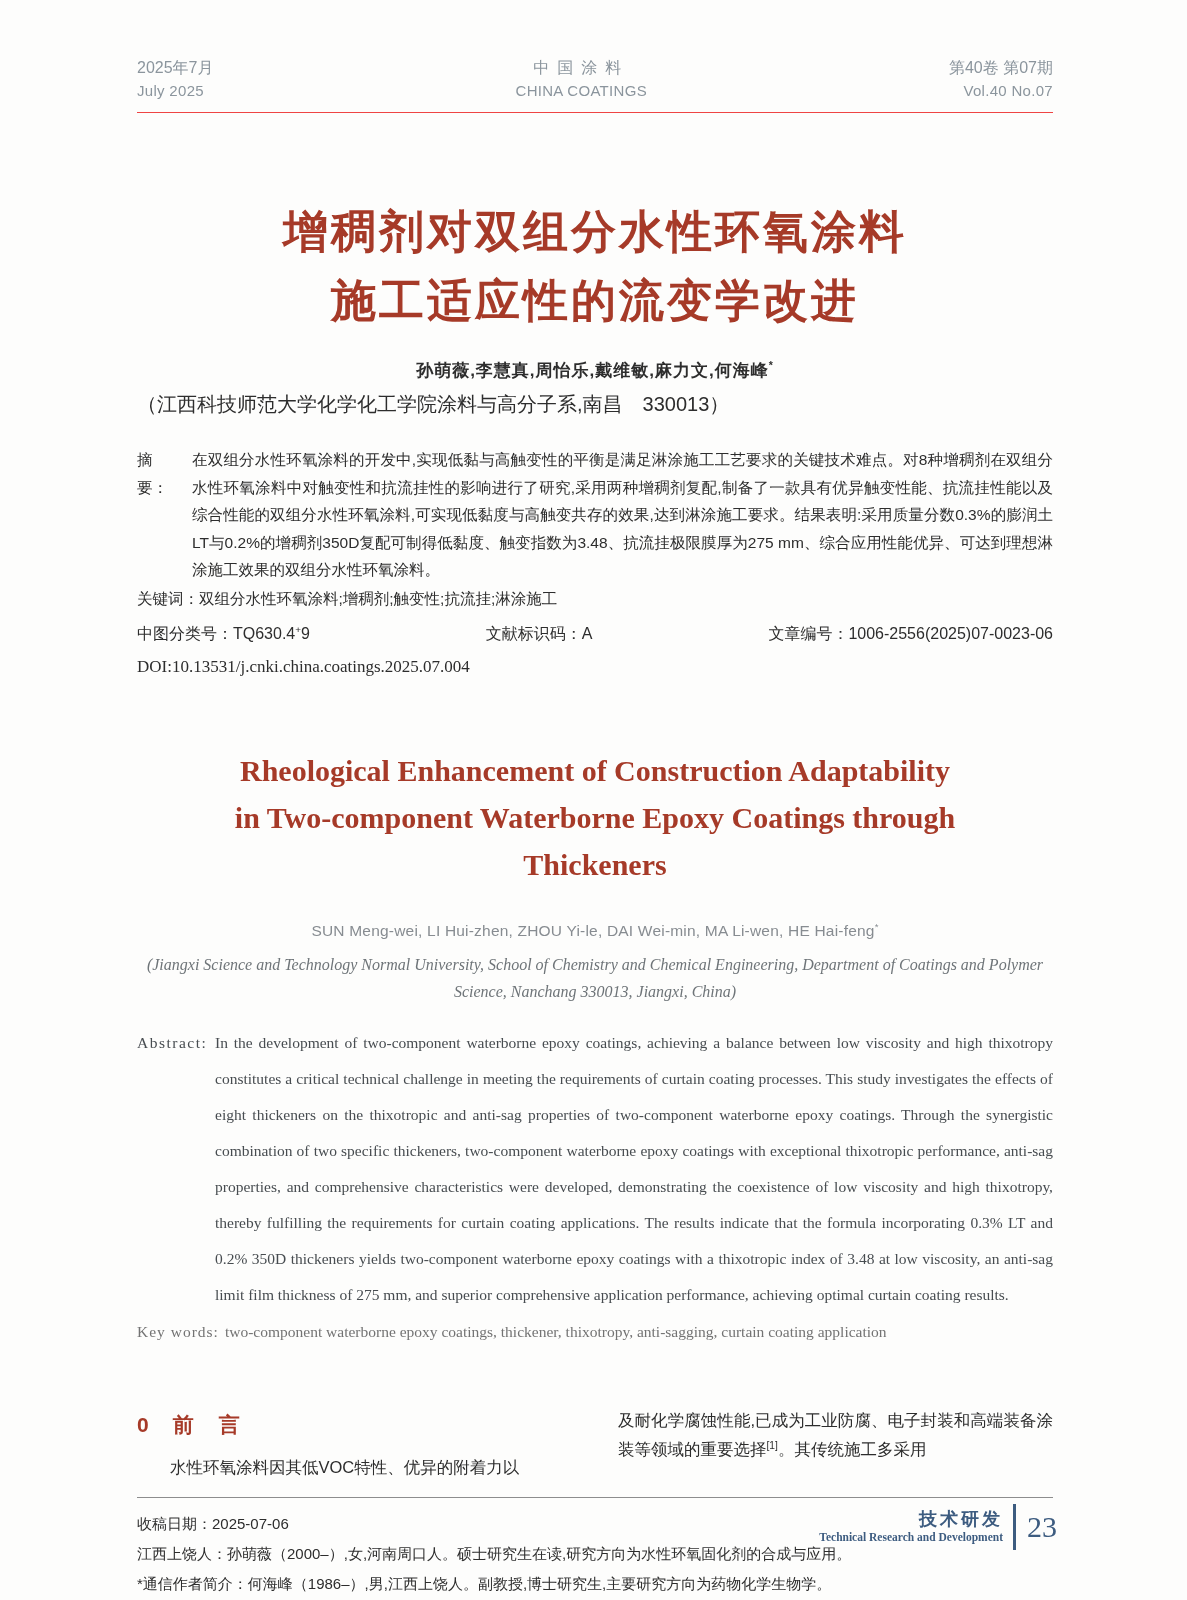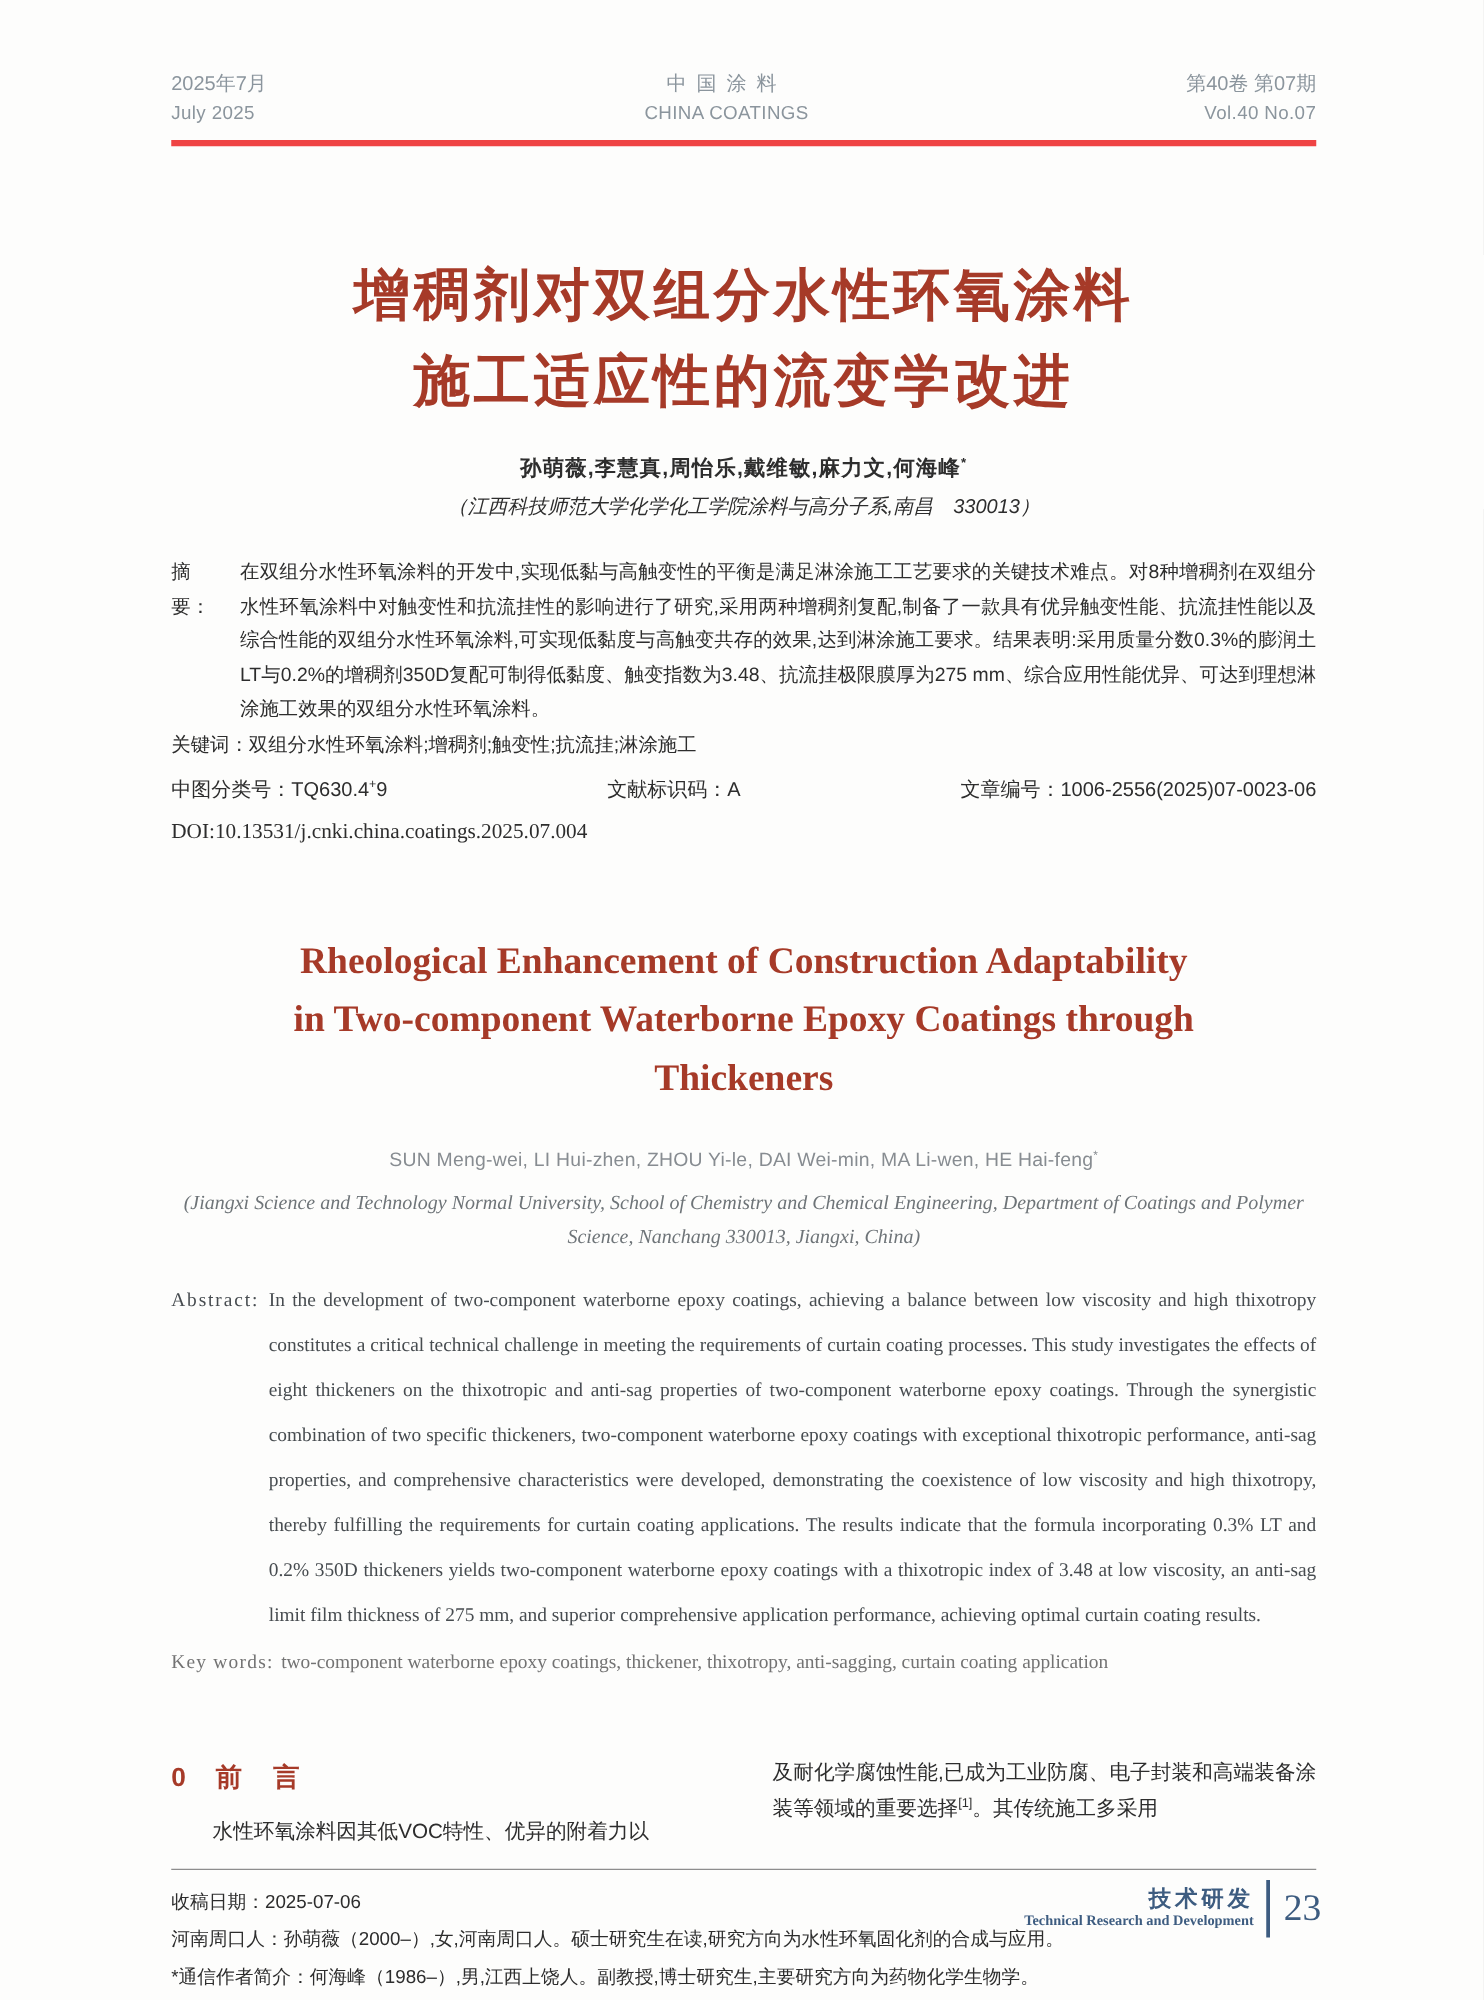--- a/index.html
+++ b/index.html
@@ -8,36 +8,36 @@
     position:relative; overflow:hidden; box-sizing:border-box;
     font-family:"Liberation Sans", sans-serif; color:#2d2d2d;
   }
   .content { padding:0 134px 0 137px; }
   sup { font-size:0.62em; line-height:0; }
 
   
   .jheader {
     display:flex; justify-content:space-between; align-items:flex-end;
     padding-top:56px; padding-bottom:10px;
-    border-bottom:5px solid #ef4444; color:var(--header-gray,#8b959d);
+    border-bottom:1px solid #ef4444; color:var(--header-gray,#8b959d);
   }
   .h-col { font-size:16px; line-height:23px; }
   .h-col .en { font-size:15px; letter-spacing:0.3px; }
   .h-center { text-align:center; }
   .h-center .cn { letter-spacing:8px; }
   .h-right { text-align:right; }
 
   
   .title-cn {
     margin-top:84px; text-align:center;
     color:var(--accent-red,#a63a28); font-size:45px; font-weight:900;
     line-height:69px; letter-spacing:3px;
   }
   .authors-cn { margin-top:24px; text-align:center; font-size:17px; font-weight:700; letter-spacing:1px; }
-  .affil-cn   { margin-top:9px;  text-align:center; font-size:16px;font-style:italic; }
+  .affil-cn   { margin-top:9px;  font-size:20px; }
 
   
   .abs-cn { margin-top:28px; display:flex; font-size:15.5px; line-height:27.5px; }
   .abs-cn .lbl { flex:0 0 55px; }
   .abs-cn .body { flex:1; text-align:justify; }
   .kw-cn { font-size:15.5px; line-height:28px; margin-top:1px; }
 
   .meta-row { margin-top:11px; display:flex; justify-content:space-between; font-size:16px; }
   .doi-line { margin-top:12px; font-family:"Liberation Serif", serif; font-size:17px; }
 
@@ -155,21 +155,21 @@
         </div>
         <div class="para">水性环氧涂料因其低VOC特性、优异的附着力以</div>
       </div>
       <div class="col">
         <span>及耐化学腐蚀性能,已成为工业防腐、电子封装和高端装备涂装等领域的重要选择</span><sup>[1]</sup><span>。其传统施工多采用</span>
       </div>
     </div>
 
     <div class="footnotes">
       <div><span>收稿日期：</span><span>2025-07-06</span></div>
-      <div><span>河南周口人：</span><span>孙萌薇（2000–）,女,河南周口人。硕士研究生在读,研究方向为水性环氧固化剂的合成与应用。</span></div>
+      <div><span>江西上饶人：</span><span>孙萌薇（2000–）,女,河南周口人。硕士研究生在读,研究方向为水性环氧固化剂的合成与应用。</span></div>
       <div><span>*通信作者简介：</span><span>何海峰（1986–）,男,江西上饶人。副教授,博士研究生,主要研究方向为药物化学生物学。</span></div>
       <div><span>项目基金：</span><span>省级研究生创新专项资金（YC2024-S695）</span></div>
     </div>
 
   </div>
 
   <div class="pfooter">
     <div class="pf-text">
       <div class="pf-cn">技术研发</div>
       <div class="pf-en">Technical Research and Development</div>

